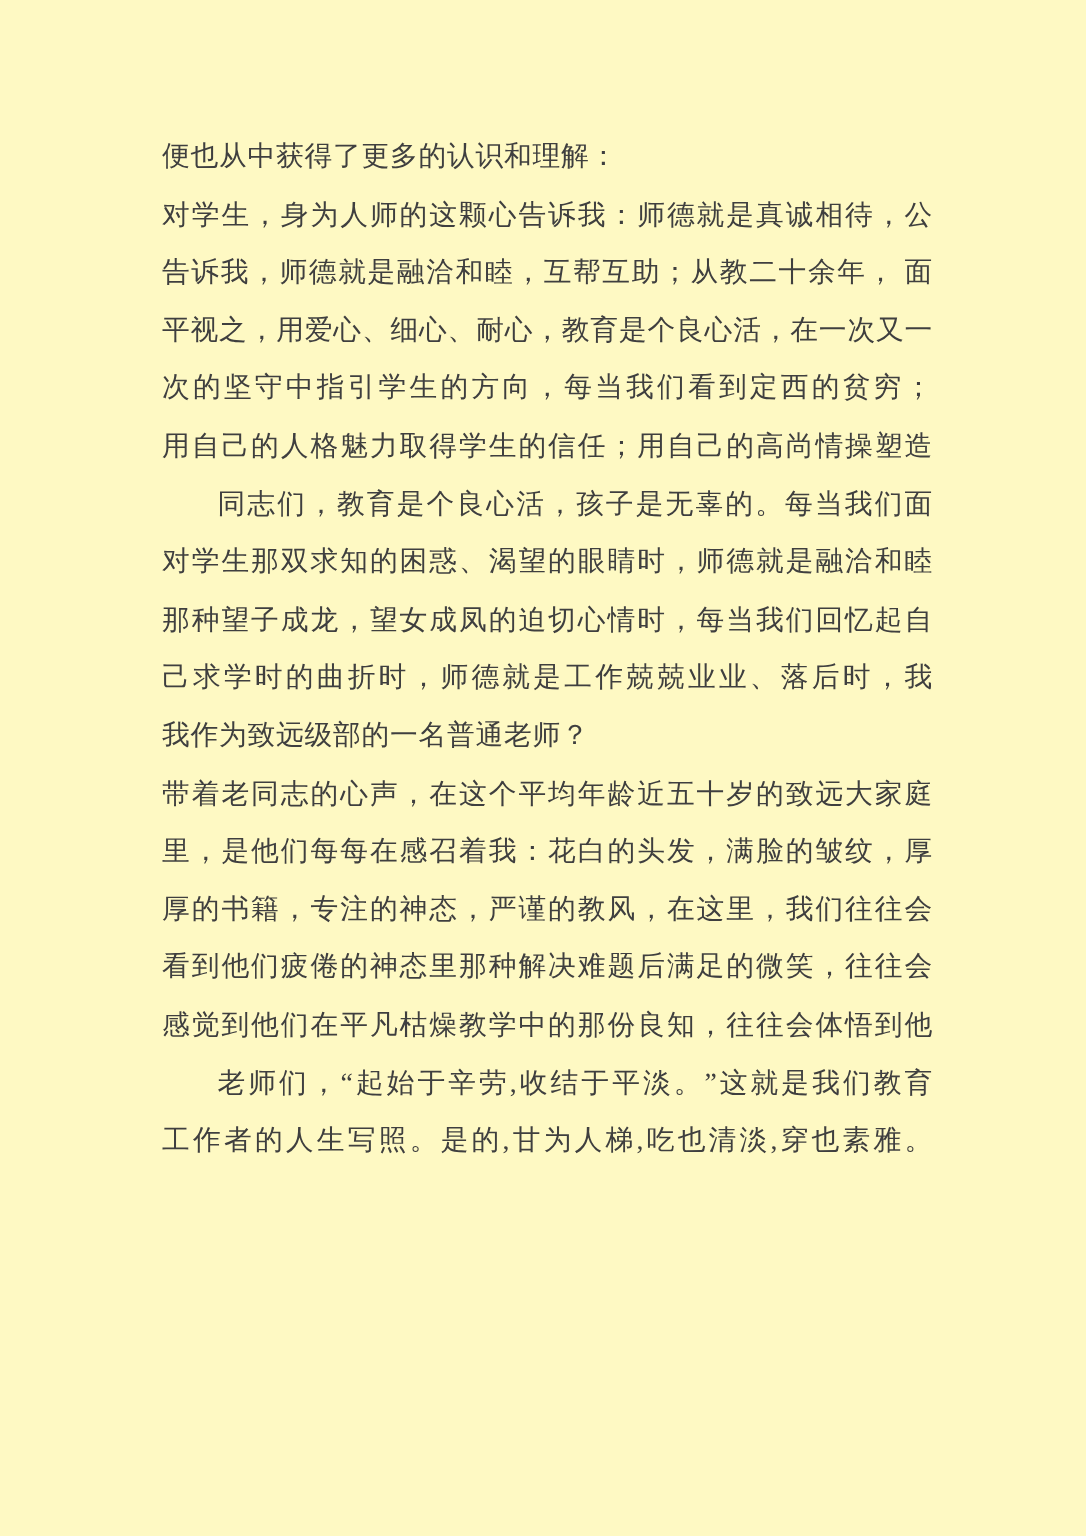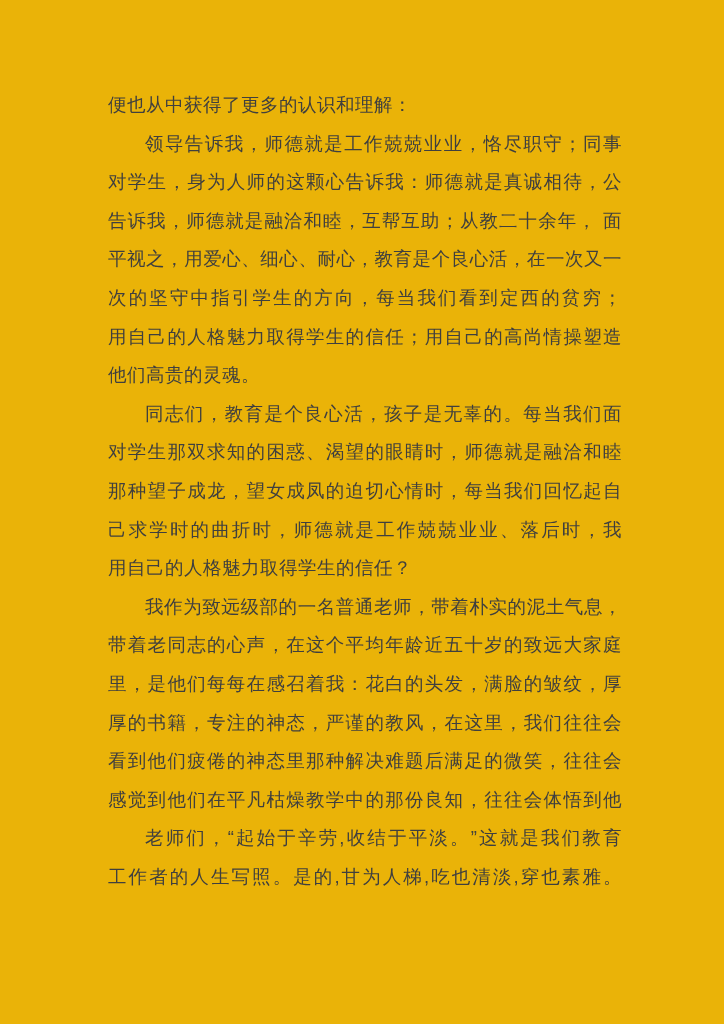--- a/index.html
+++ b/index.html
@@ -4,23 +4,23 @@
 <style>
   html, body {
     margin: 0;
     padding: 0;
     background: #ffffff;
   }
   .page {
     position: relative;
     width: 724px;
     height: 1024px;
-    background: #eab308;
+    background: #fef9c3;
     overflow: hidden;
-    font-family: Liberation Sans, sans-serif;
+    font-family: Liberation Serif, serif;
   }
   .textblock {
     position: absolute;
     left: 108px;
     top: 86px;
     width: 514px;
   }
   .line {
     height: 38.6px;
     line-height: 38.6px;
@@ -36,33 +36,30 @@
   .line.indent {
     padding-left: 37px;
   }
 </style>
 </head>
 <body>
 
 <div class="page">
   <div class="textblock">
     <div class="line">便也从中获得了更多的认识和理解：</div>
-    <div class="line indent fill">领导告诉我，师德就是工作兢兢业业，恪尽职守；同事</div>
     <div class="line fill">对学生，身为人师的这颗心告诉我：师德就是真诚相待，公</div>
     <div class="line fill">告诉我，师德就是融洽和睦，互帮互助；从教二十余年， 面</div>
     <div class="line fill">平视之，用爱心、细心、耐心，教育是个良心活，在一次又一</div>
     <div class="line fill">次的坚守中指引学生的方向，每当我们看到定西的贫穷；</div>
     <div class="line fill">用自己的人格魅力取得学生的信任；用自己的高尚情操塑造</div>
-    <div class="line">他们高贵的灵魂。</div>
     <div class="line indent fill">同志们，教育是个良心活，孩子是无辜的。每当我们面</div>
     <div class="line fill">对学生那双求知的困惑、渴望的眼睛时，师德就是融洽和睦</div>
     <div class="line fill">那种望子成龙，望女成凤的迫切心情时，每当我们回忆起自</div>
     <div class="line fill">己求学时的曲折时，师德就是工作兢兢业业、落后时，我</div>
-    <div class="line">用自己的人格魅力取得学生的信任？</div>
-    <div class="line indent fill">我作为致远级部的一名普通老师，带着朴实的泥土气息，</div>
+    <div class="line">我作为致远级部的一名普通老师？</div>
     <div class="line fill">带着老同志的心声，在这个平均年龄近五十岁的致远大家庭</div>
     <div class="line fill">里，是他们每每在感召着我：花白的头发，满脸的皱纹，厚</div>
     <div class="line fill">厚的书籍，专注的神态，严谨的教风，在这里，我们往往会</div>
     <div class="line fill">看到他们疲倦的神态里那种解决难题后满足的微笑，往往会</div>
     <div class="line fill">感觉到他们在平凡枯燥教学中的那份良知，往往会体悟到他</div>
     <div class="line indent fill">老师们，“起始于辛劳,收结于平淡。”这就是我们教育</div>
     <div class="line fill">工作者的人生写照。是的,甘为人梯,吃也清淡,穿也素雅。</div>
   </div>
 </div>
 

